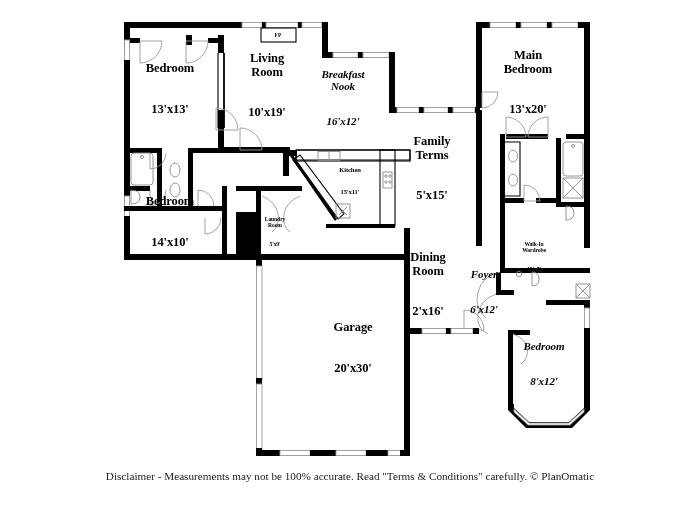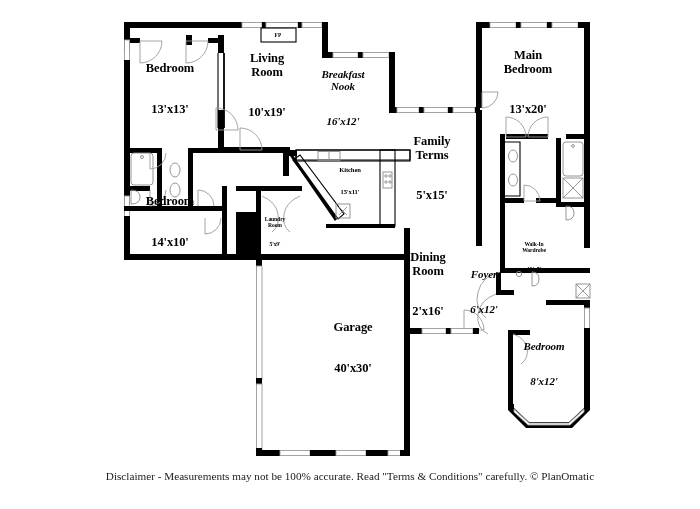--- a/index.html
+++ b/index.html
@@ -394,21 +394,21 @@
     <span class="rl-dim">2'x16'</span>
   </div>
 
   <div class="room-label lbl-md" style="left:484px; top:292px;">
     <span class="rl-name">Foyer</span>
     <span class="rl-dim">6'x12'</span>
   </div>
 
   <div class="room-label lbl-lg" style="left:320px; top:348px;margin-left:33px;">
     <span class="rl-name">Garage</span>
-    <span class="rl-dim">40'x30'</span>
+    <span class="rl-dim">20'x30'</span>
   </div>
 
   <div class="room-label lbl-md" style="left:544px; top:364px;">
     <span class="rl-name">Bedroom</span>
     <span class="rl-dim">8'x12'</span>
   </div>
 
   <div class="fp-tag" style="left:278px; top:35px;">FP</div>
 
 </div>

